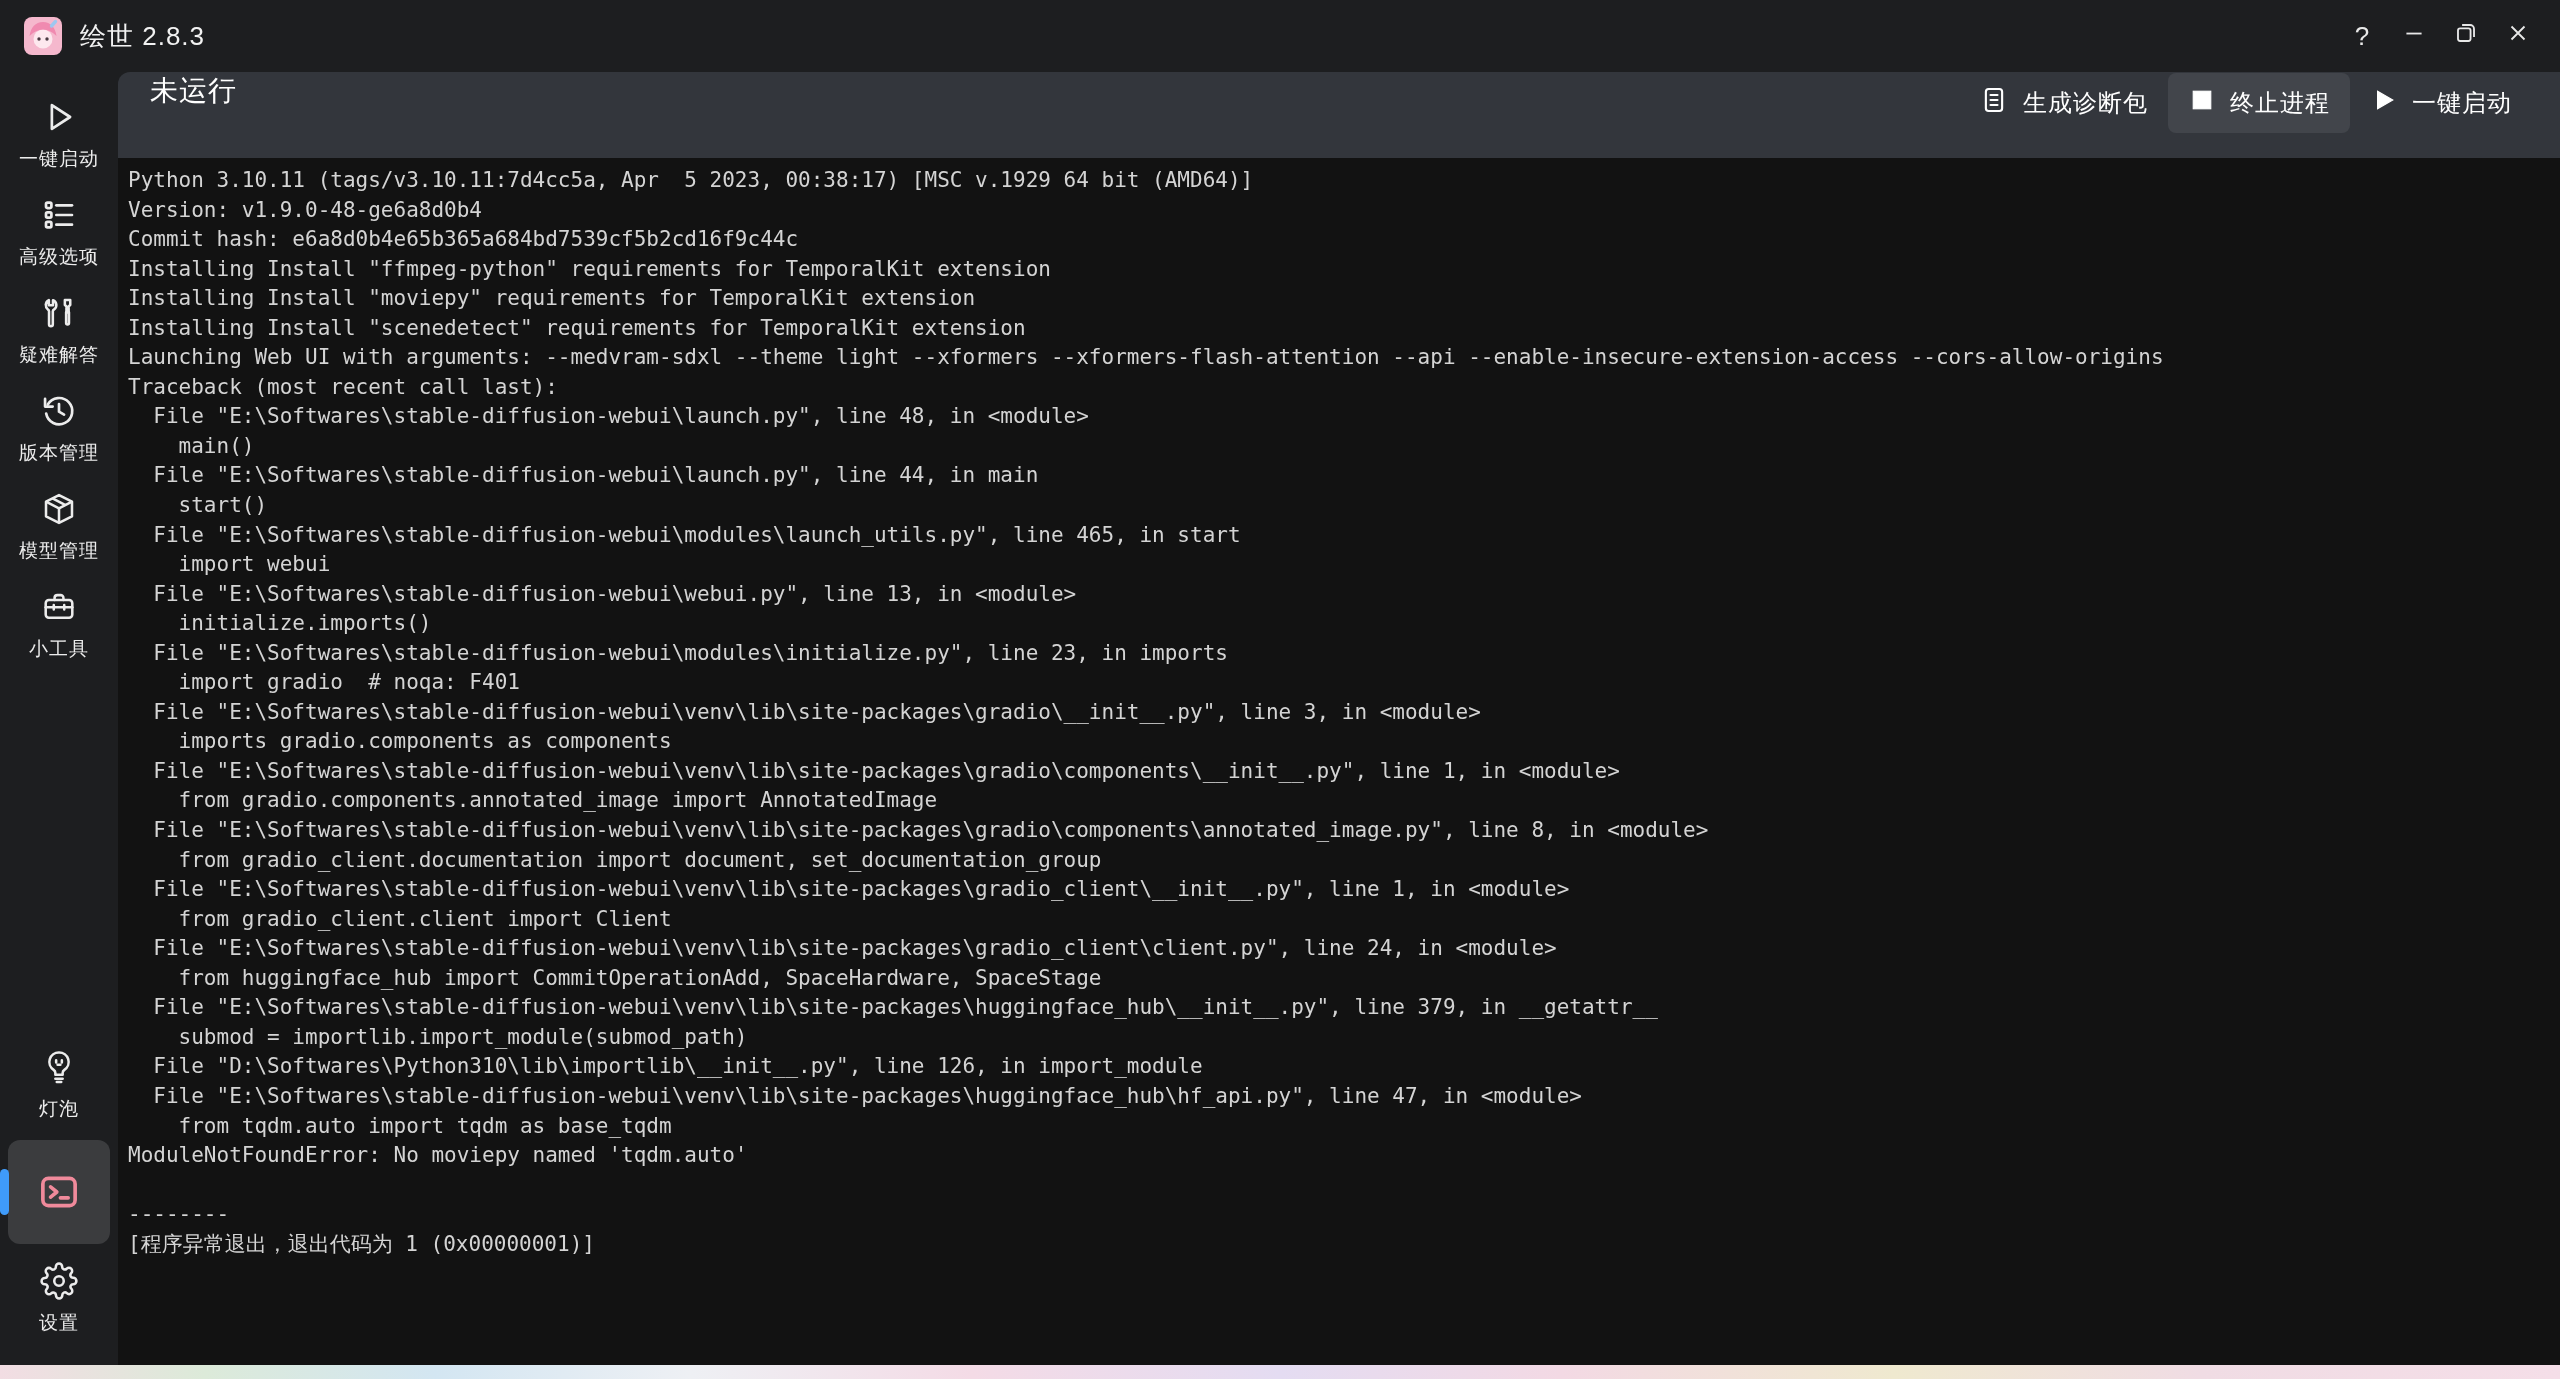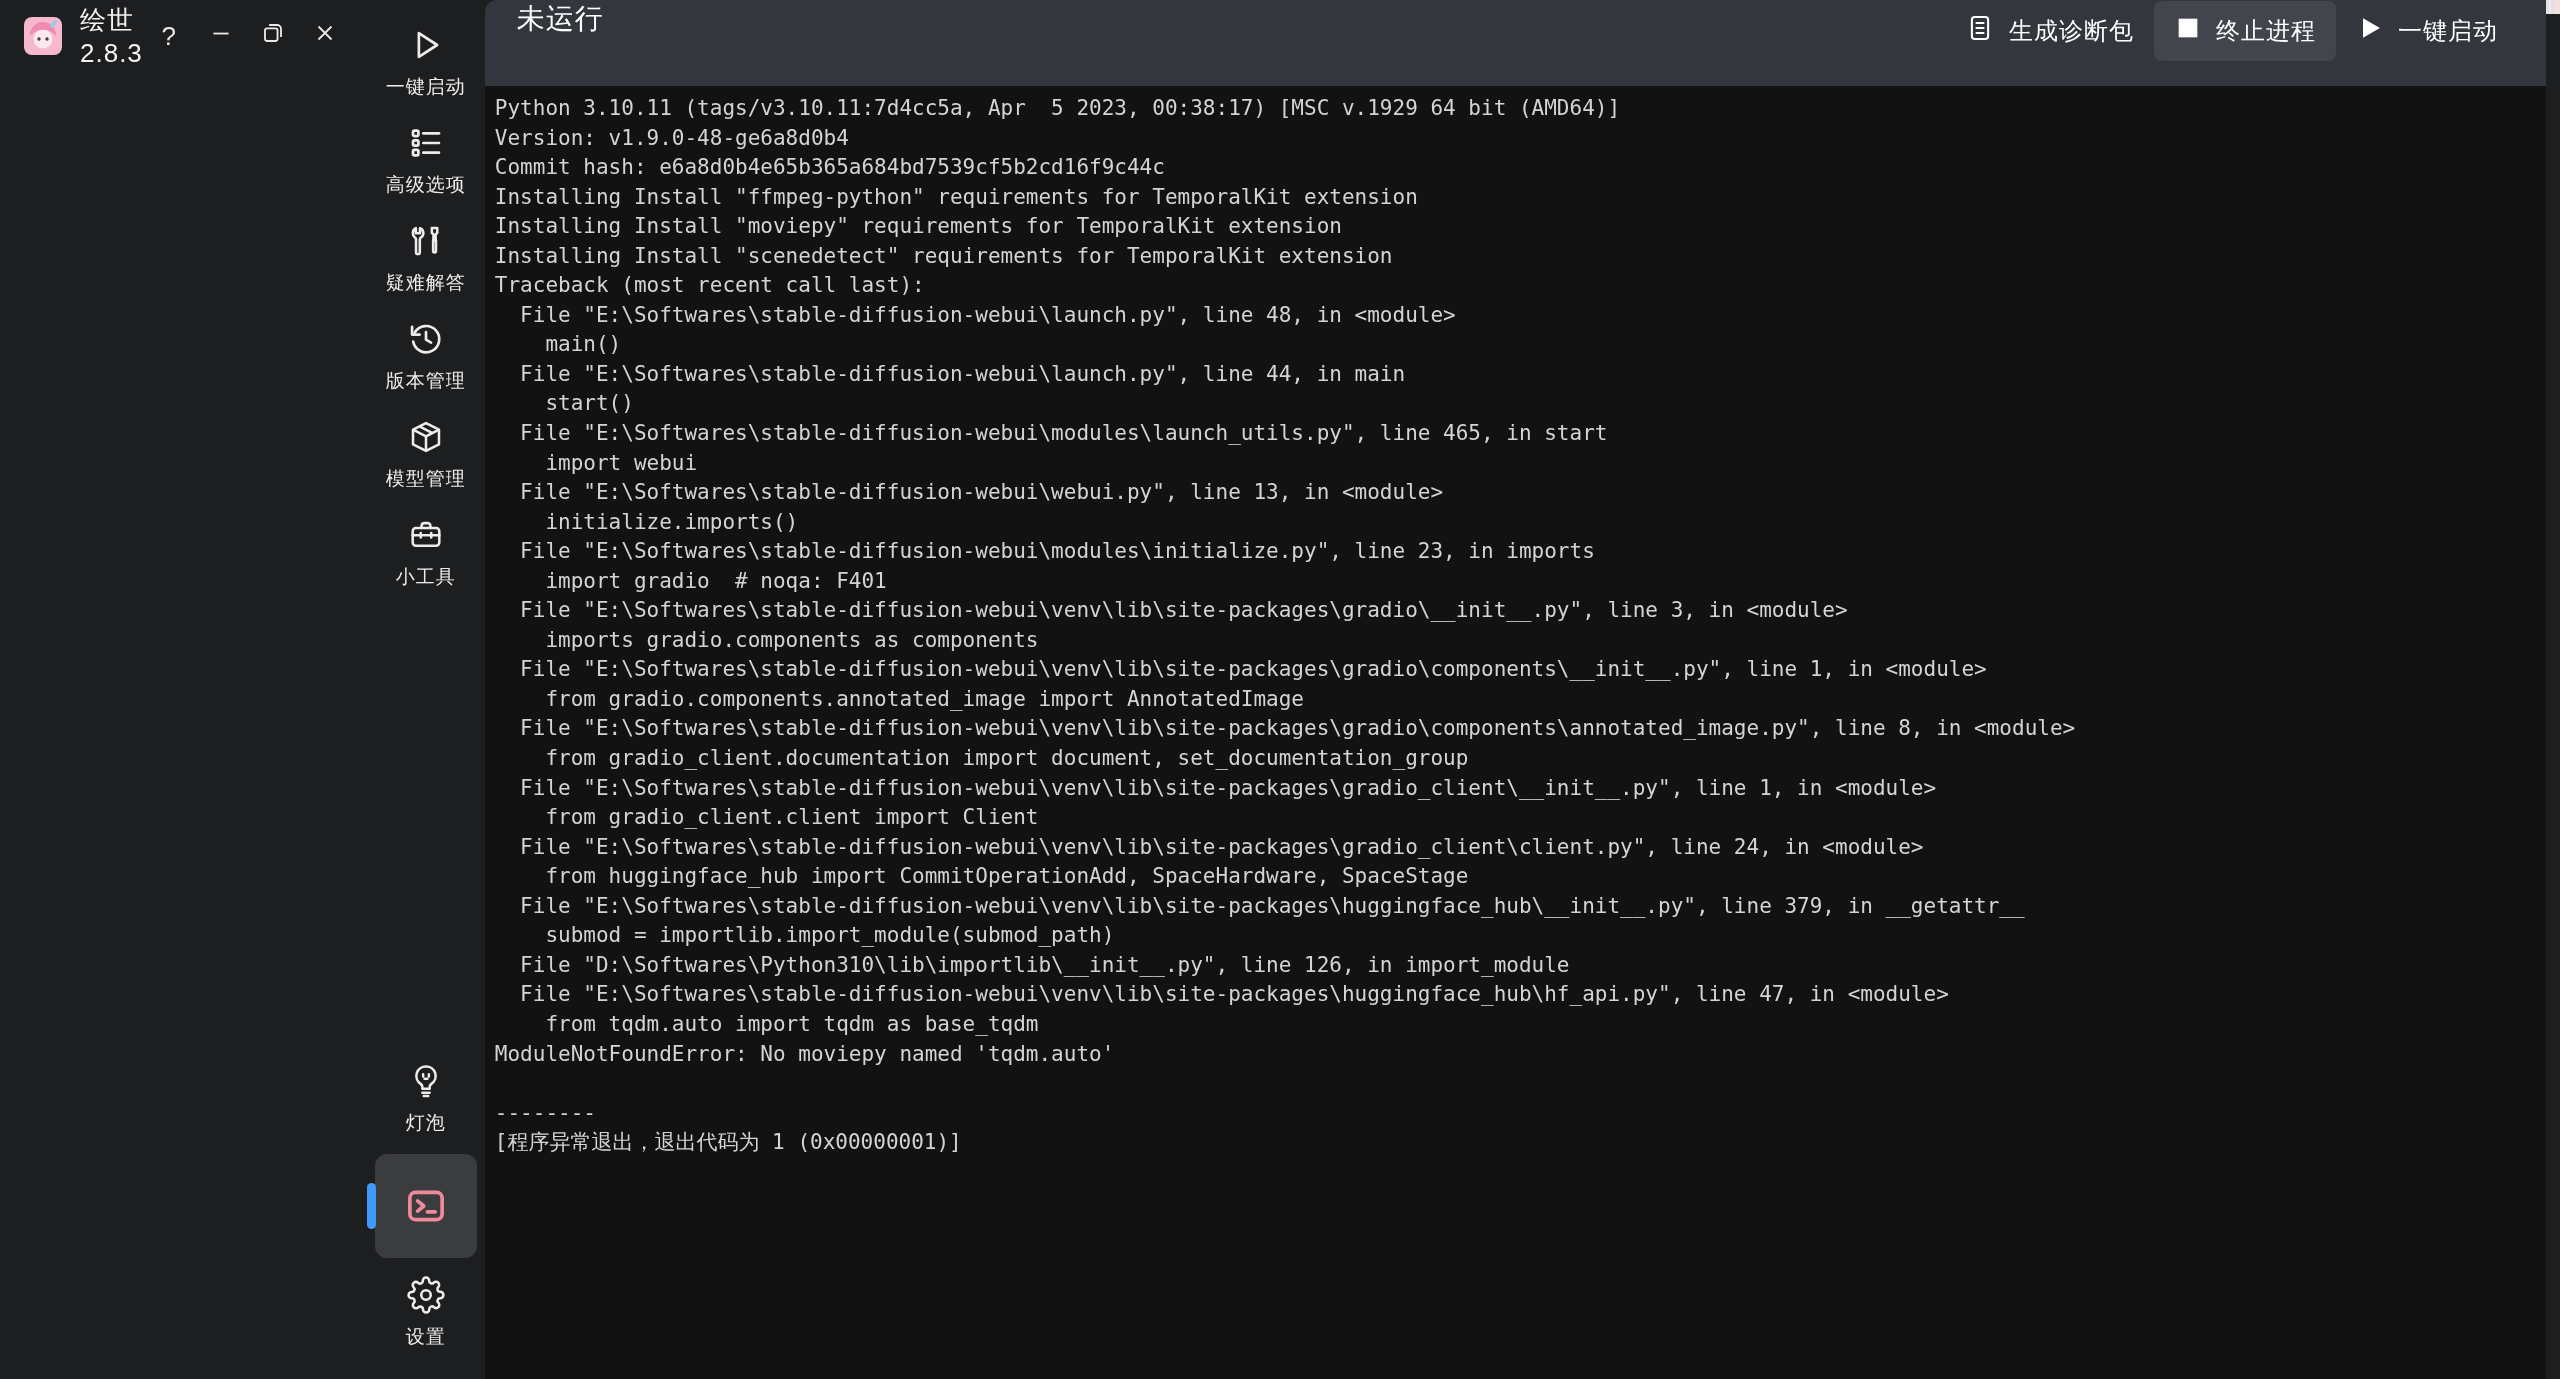--- a/index.html
+++ b/index.html
@@ -1,18 +1,18 @@
 <!DOCTYPE html>
 <html><head>
 <meta charset="utf-8">
 <style>
   * { margin:0; padding:0; box-sizing:border-box; }
   html,body { background:#000; }
   body { font-family:"Liberation Sans","DejaVu Sans",sans-serif; }
-  .app { position:relative; width:2560px; height:1379px; background:#1d1e20; display:flex; flex-direction:row; overflow:hidden; }
+  .app { position:relative; width:2560px; height:1379px; background:#1d1e20; display:flex; flex-direction:column; overflow:hidden; }
 
   
   .titlebar { height:72px; flex:0 0 72px; display:flex; align-items:center; padding:0 16px 0 24px; background:#1d1e20; }
   .app-icon { width:38px; height:38px; flex:0 0 38px; }
   .app-title { color:#f2f2f2; font-size:26px; margin-left:18px; letter-spacing:1px; }
   .win-controls { margin-left:auto; display:flex; align-items:center; }
   .win-btn { width:52px; height:48px; display:flex; align-items:center; justify-content:center; color:#e8e8e8; font-size:26px; cursor:default; }
   .win-btn svg { stroke:#e8e8e8; }
 
   
@@ -242,20 +242,21 @@
         </div>
       </div>
 
       <div class="console">
           <div class="console-line">Python 3.10.11 (tags/v3.10.11:7d4cc5a, Apr  5 2023, 00:38:17) [MSC v.1929 64 bit (AMD64)]</div>
           <div class="console-line">Version: v1.9.0-48-ge6a8d0b4</div>
           <div class="console-line">Commit hash: e6a8d0b4e65b365a684bd7539cf5b2cd16f9c44c</div>
           <div class="console-line">Installing Install "ffmpeg-python" requirements for TemporalKit extension</div>
           <div class="console-line">Installing Install "moviepy" requirements for TemporalKit extension</div>
           <div class="console-line">Installing Install "scenedetect" requirements for TemporalKit extension</div>
+          <div class="console-line">Launching Web UI with arguments: --medvram-sdxl --theme light --xformers --xformers-flash-attention --api --enable-insecure-extension-access --cors-allow-origins</div>
           <div class="console-line">Traceback (most recent call last):</div>
           <div class="console-line">  File "E:\Softwares\stable-diffusion-webui\launch.py", line 48, in &lt;module&gt;</div>
           <div class="console-line">    main()</div>
           <div class="console-line">  File "E:\Softwares\stable-diffusion-webui\launch.py", line 44, in main</div>
           <div class="console-line">    start()</div>
           <div class="console-line">  File "E:\Softwares\stable-diffusion-webui\modules\launch_utils.py", line 465, in start</div>
           <div class="console-line">    import webui</div>
           <div class="console-line">  File "E:\Softwares\stable-diffusion-webui\webui.py", line 13, in &lt;module&gt;</div>
           <div class="console-line">    initialize.imports()</div>
           <div class="console-line">  File "E:\Softwares\stable-diffusion-webui\modules\initialize.py", line 23, in imports</div>

